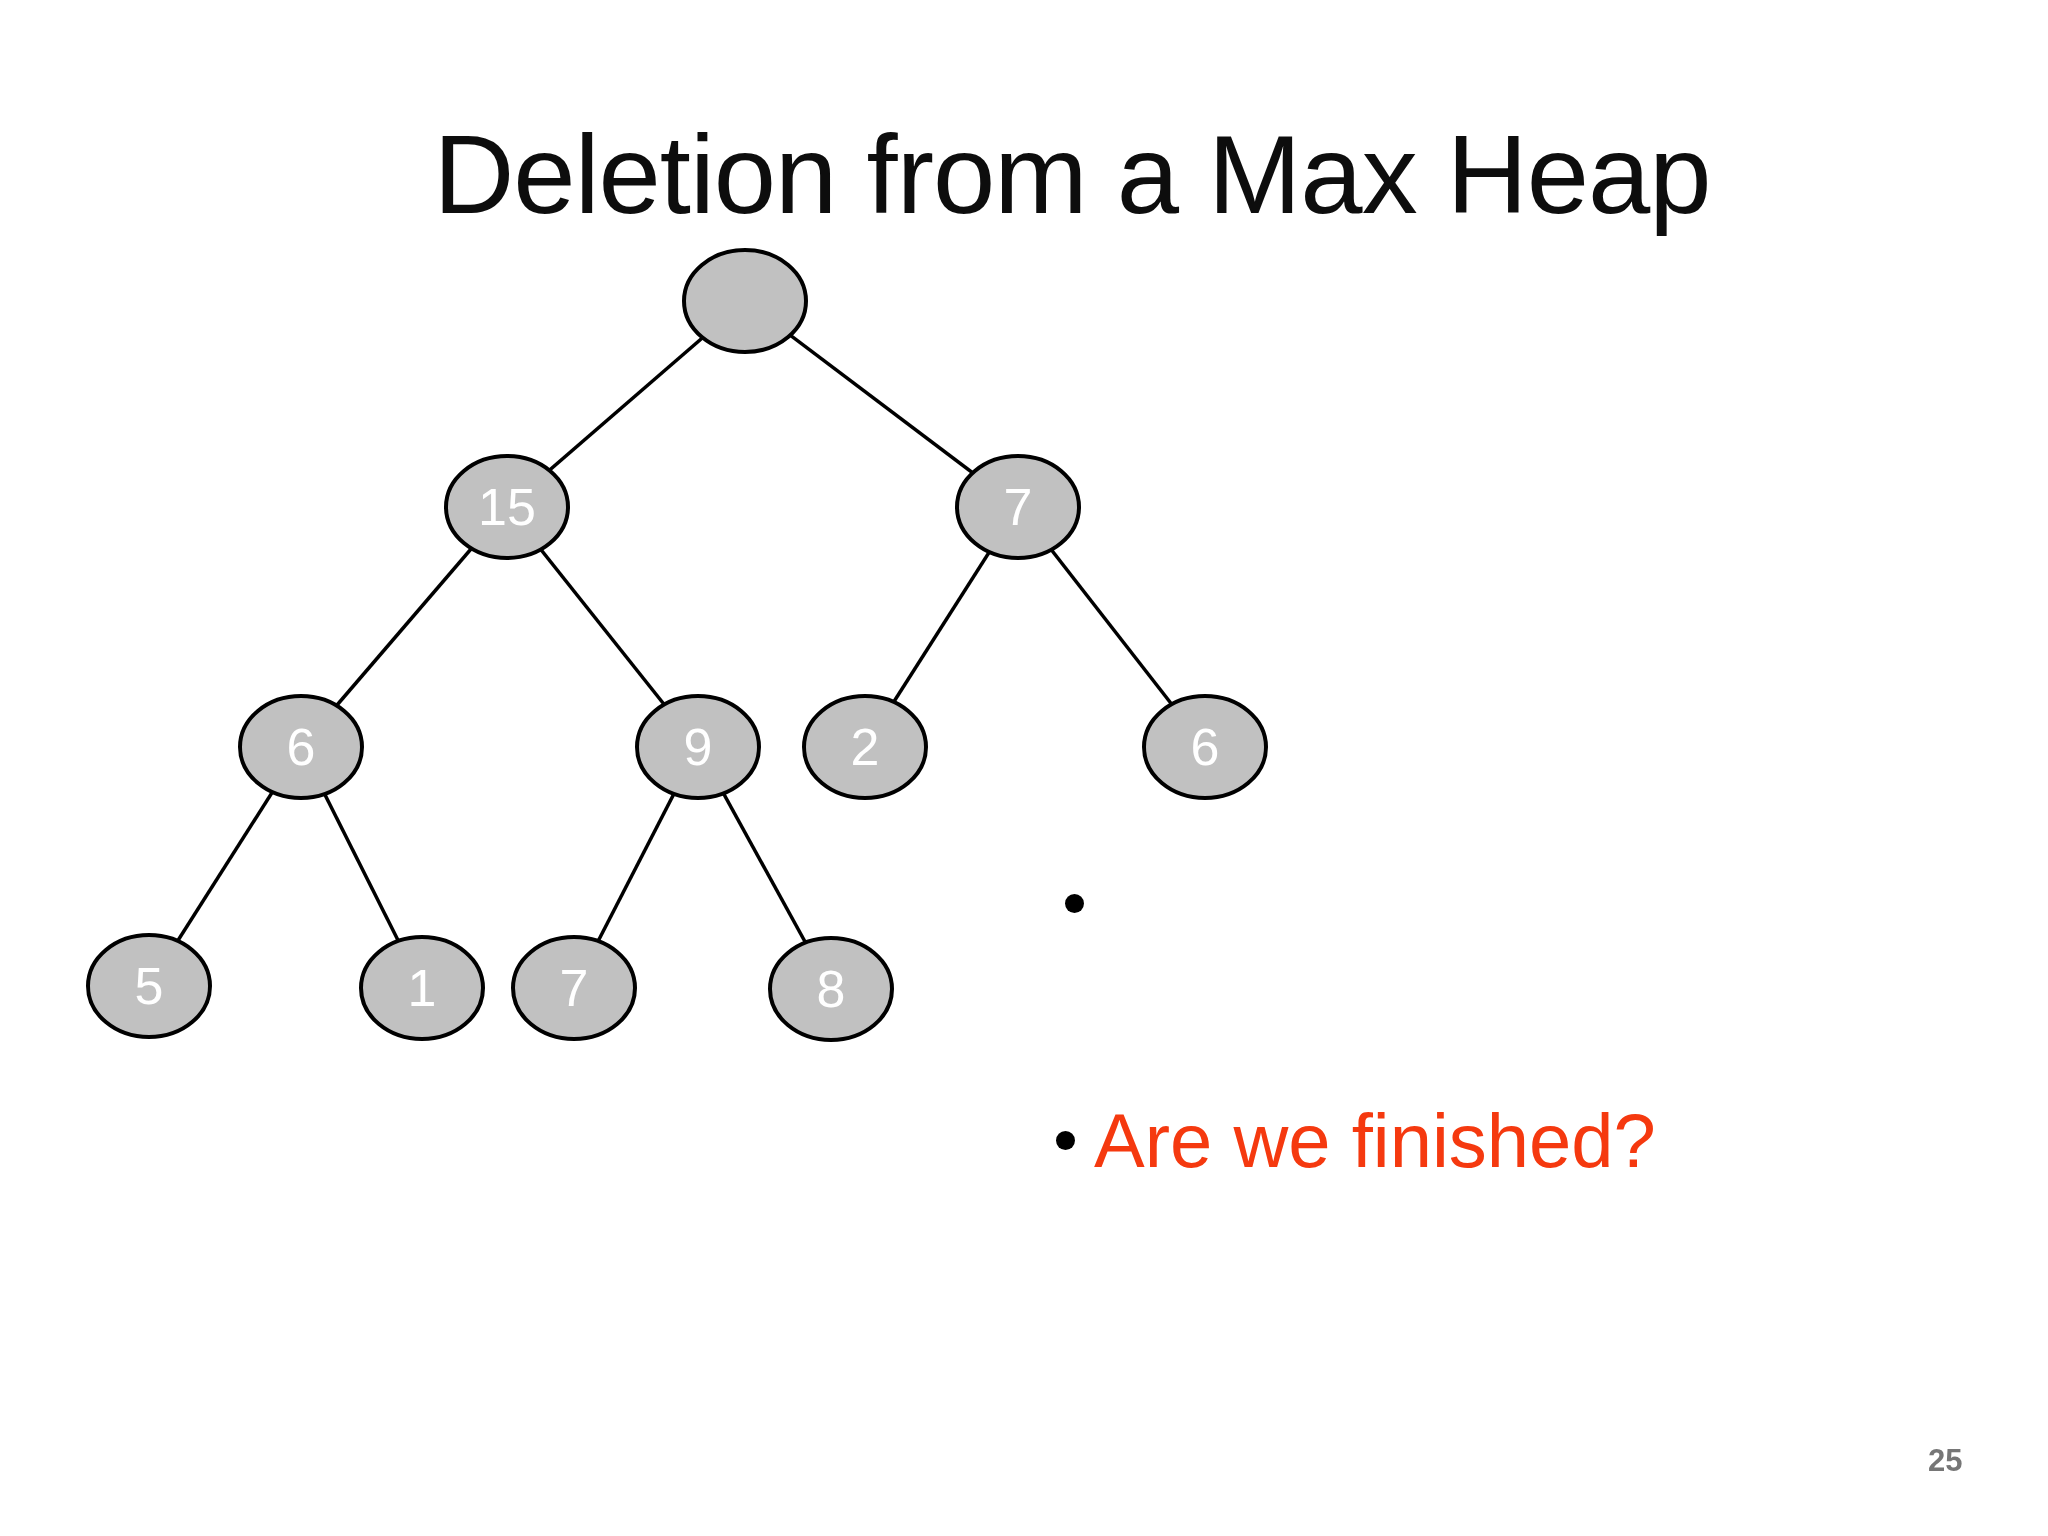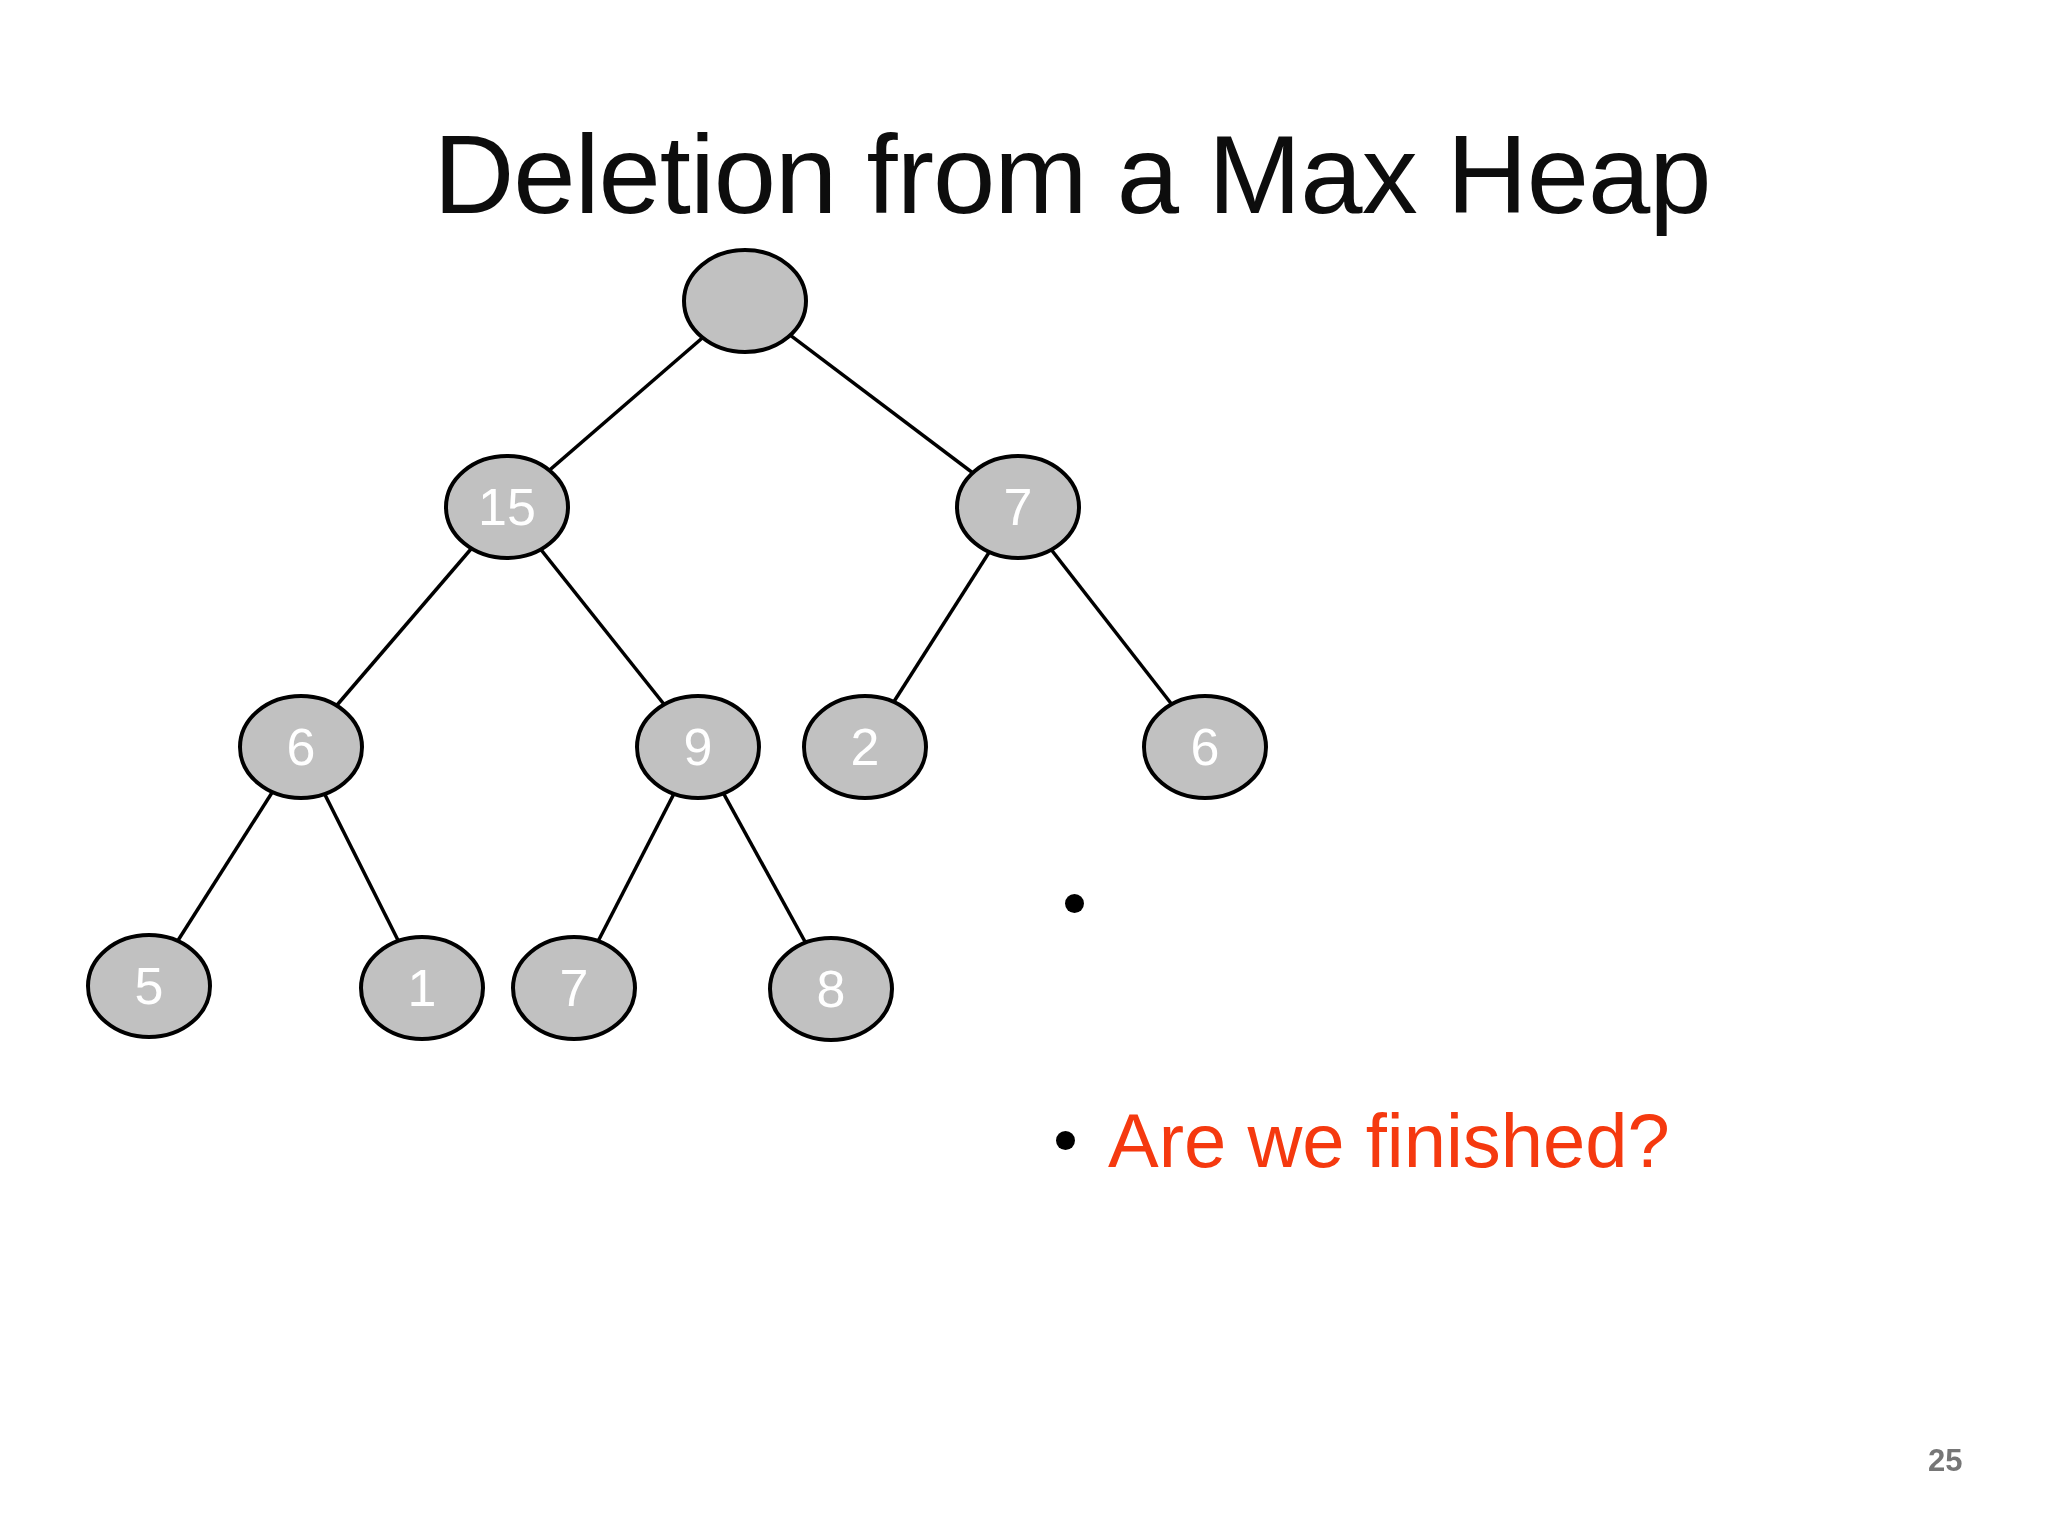--- a/index.html
+++ b/index.html
@@ -33,21 +33,20 @@
     position: absolute;
     top: 0;
     left: 0;
     width: 2048px;
     height: 1536px;
   }
   .bullet-row {
     position: absolute;
     display: flex;
     align-items: center;
-    gap: 14px;
   }
   .bullet-row .dot {
     display: inline-block;
     width: 19px;
     height: 19px;
     border-radius: 50%;
     background: #000000;
     flex: 0 0 auto;
   }
   .bullet-row .bullet-text {

